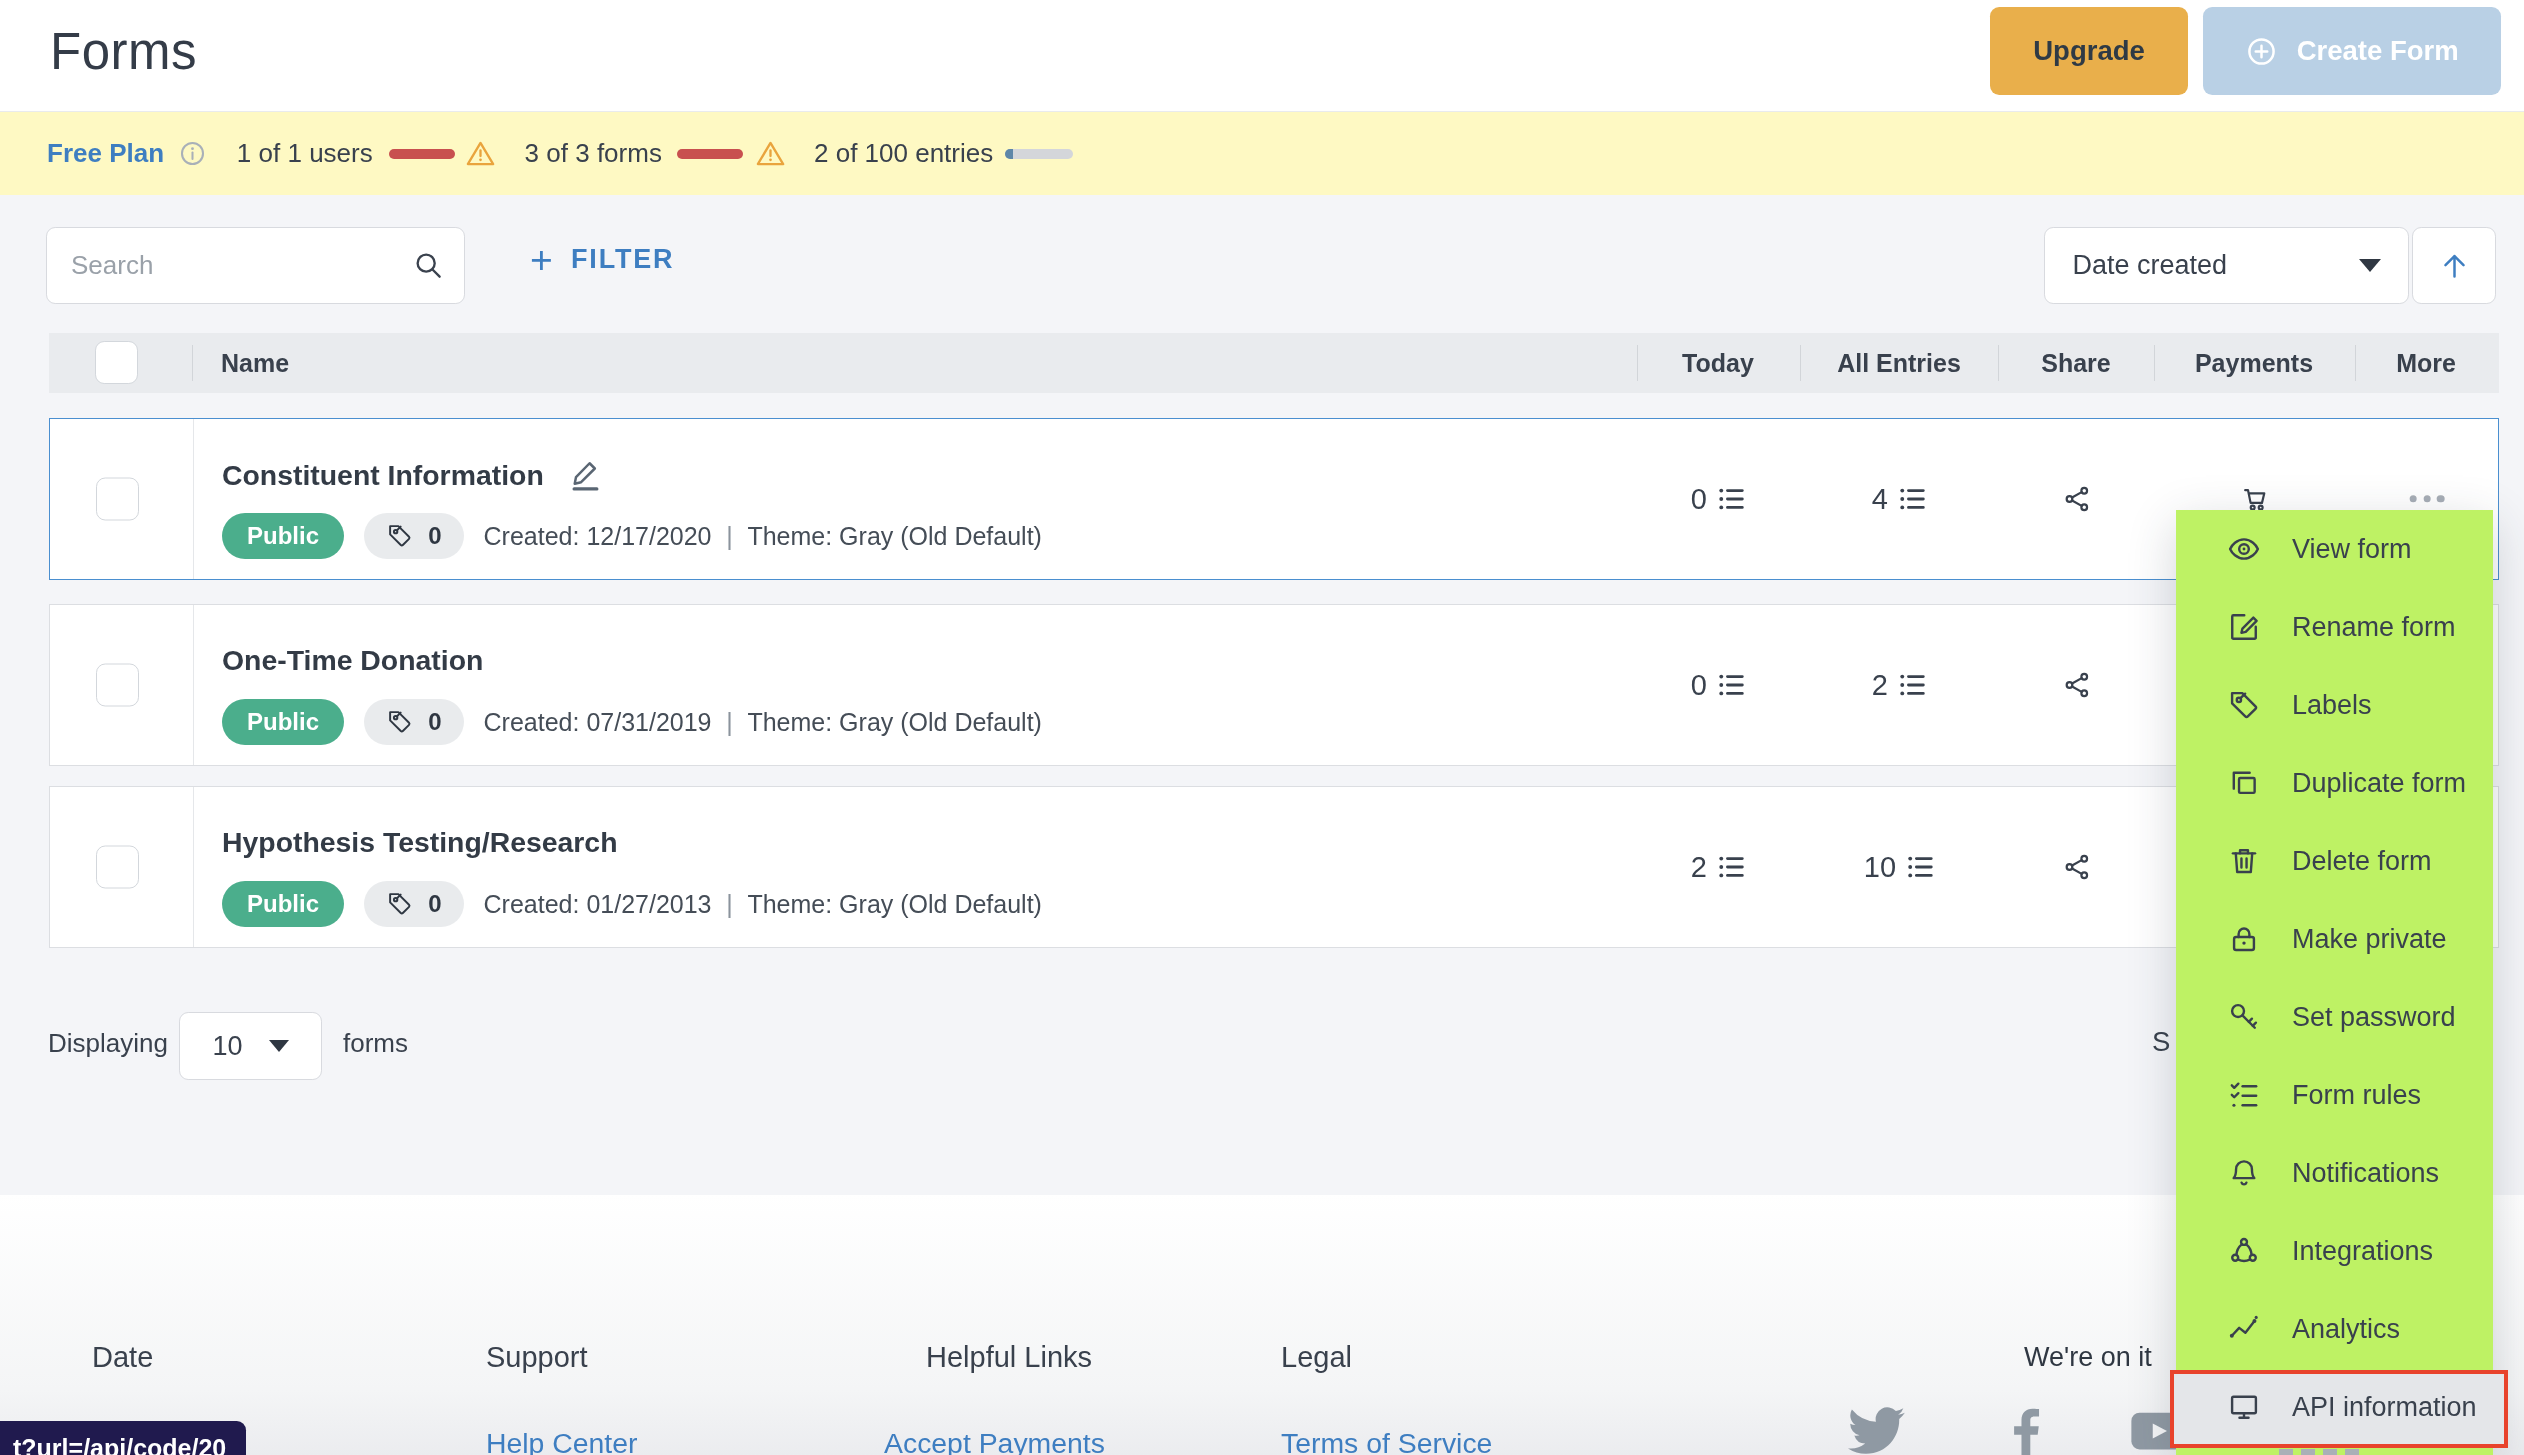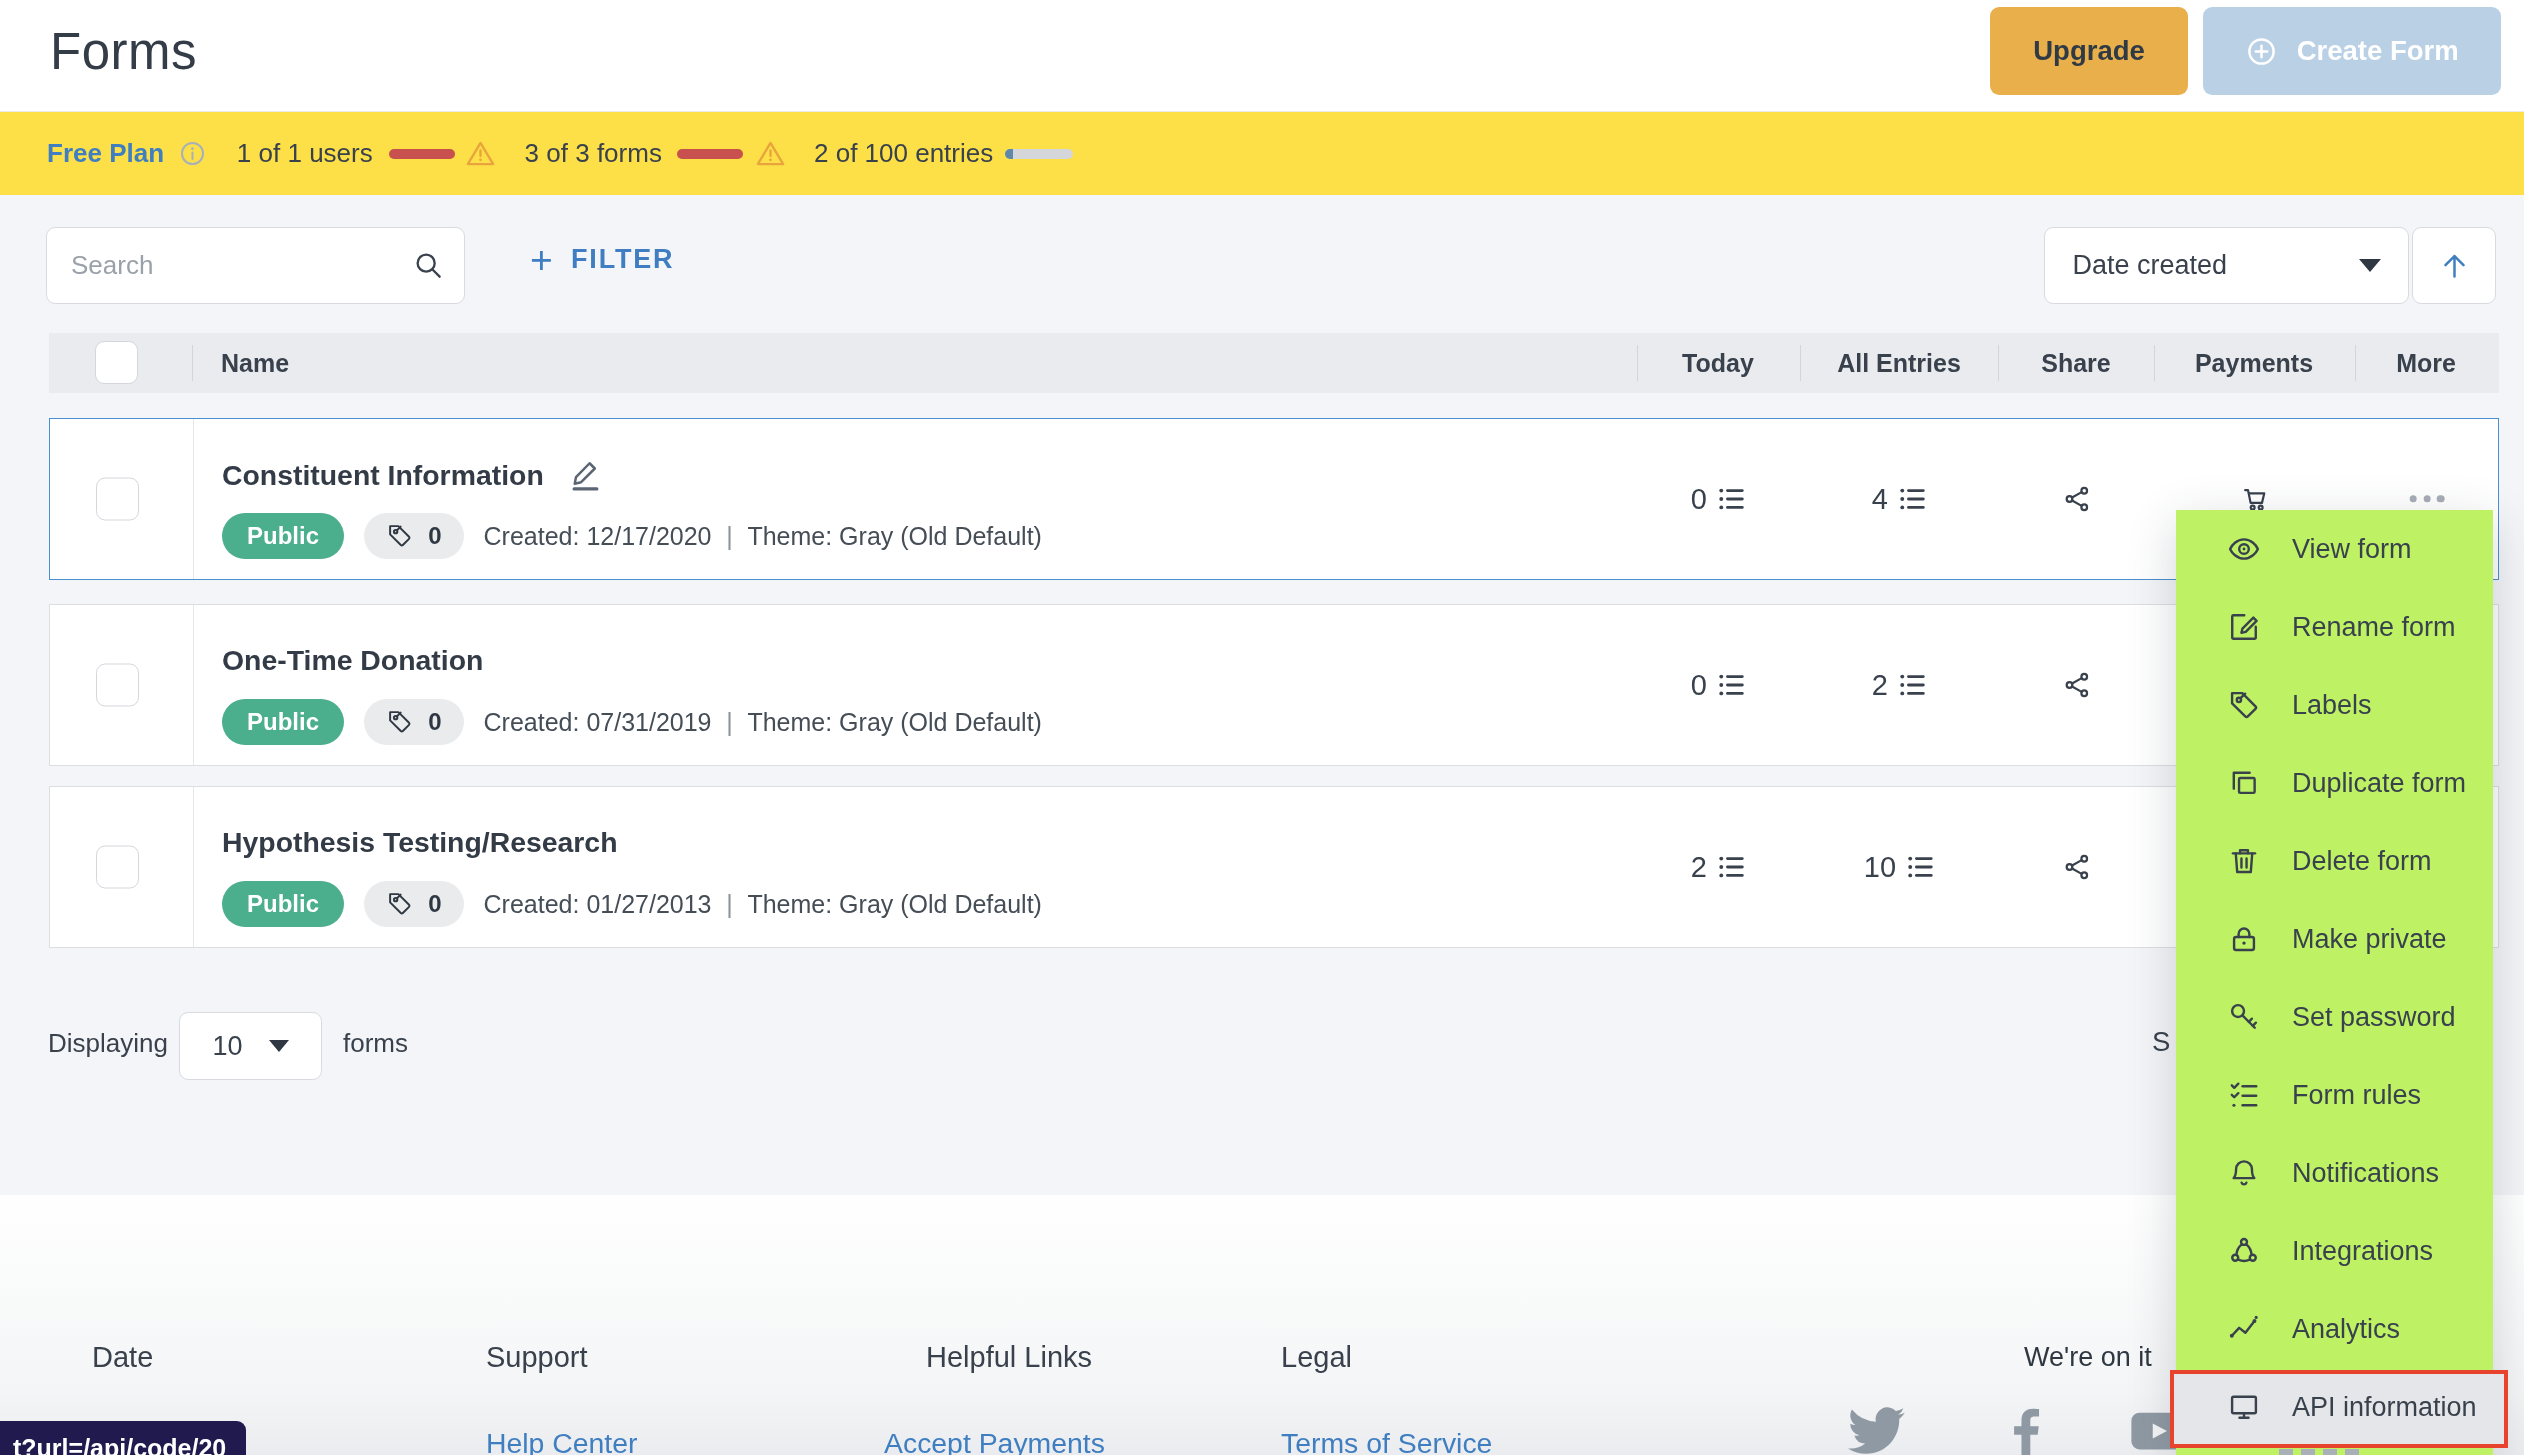--- a/index.html
+++ b/index.html
@@ -15,21 +15,21 @@
   svg{display:block;}
   .icon{stroke:currentColor; fill:none; stroke-width:1.7; stroke-linecap:round; stroke-linejoin:round;}
 
   
   .page-title{left:50px; top:22px; font-size:51px; font-weight:400; color:#343C48; letter-spacing:0.5px;}
   .btn{display:flex; align-items:center; justify-content:center; border:none; border-radius:9.2px; font-family:inherit; font-size:27.5px; font-weight:bold; cursor:pointer;}
   .btn-upgrade{left:1990px; top:7.3px; width:198px; height:88px; background:#E9AF4B; color:#2F3A45;}
   .btn-create{left:2203px; top:7.3px; width:298px; height:88px; background:#B9D0E5; color:#fff; gap:18.3px;}
 
   
-  .plan-bar{top:111px; left:0; width:100%; height:84px; background:#fde047; border-top:0.9px solid #E9EBED; display:flex; align-items:center; font-size:26px;}
+  .plan-bar{top:111px; left:0; width:100%; height:84px; background:#fef9c3; border-top:0.9px solid #E9EBED; display:flex; align-items:center; font-size:26px;}
   .free-plan{margin-left:47px; color:var(--blue); font-weight:bold;}
   .info-ic{margin-left:13.8px; width:29px; height:29px; color:#A9B0B8;}
   .usage-label{color:var(--ink);}
   .u1{margin-left:30px;} .u2{margin-left:28.4px;} .u3{margin-left:27.5px;}
   .meter{height:10px; width:66px; border-radius:5.5px; background:var(--red); margin-left:16.5px;}
   .meter.gray{width:68px; background:#D4D6DA; position:relative; overflow:hidden; margin-left:12px;}
   .meter.gray i{position:absolute; left:0; top:0; bottom:0; width:7.3px; background:#5E87A8;}
   .warn{width:31px; height:31px; margin-left:10px;}
 
   

